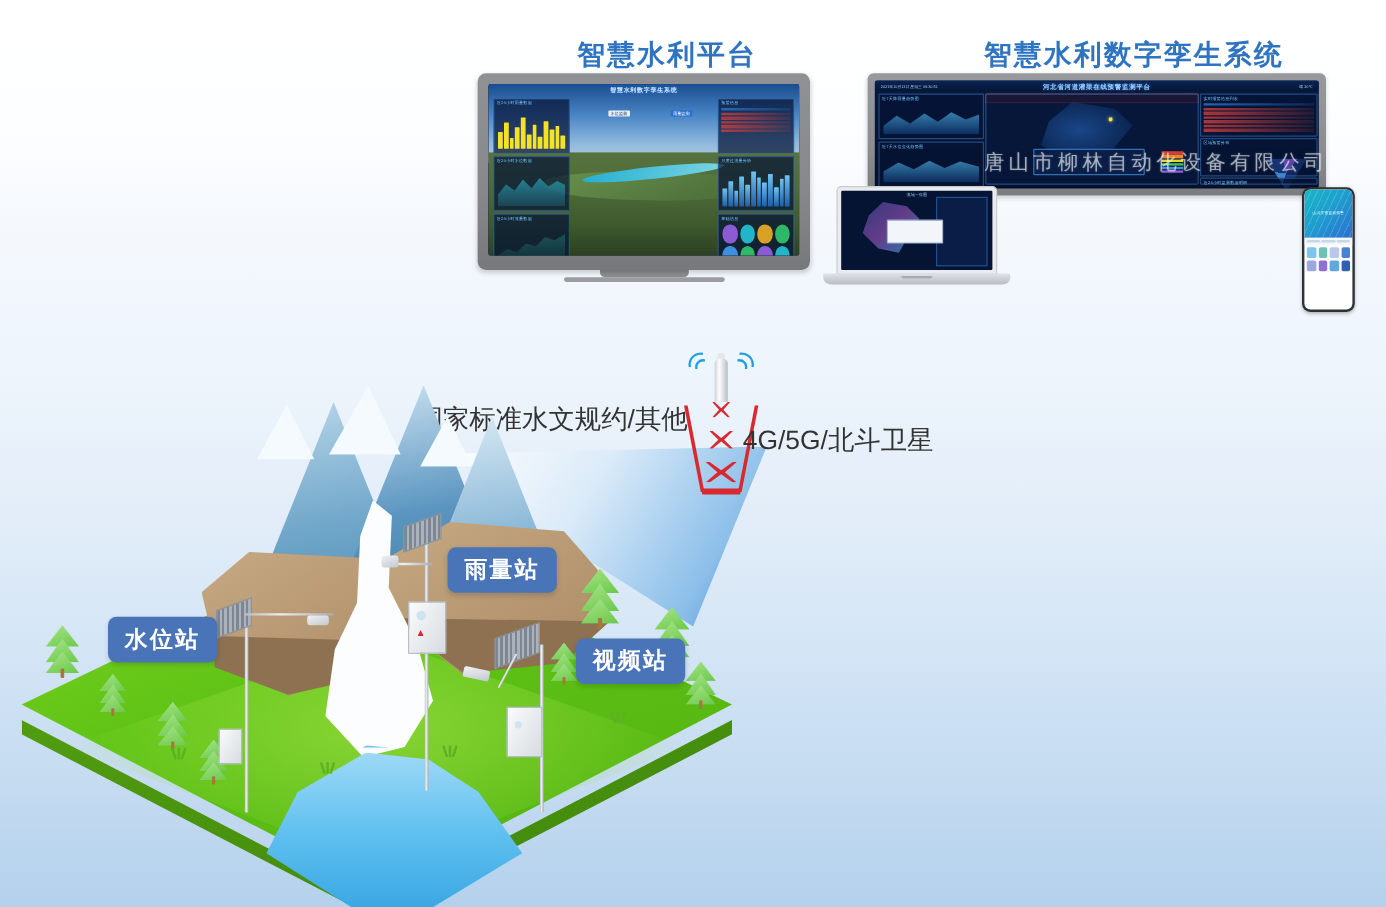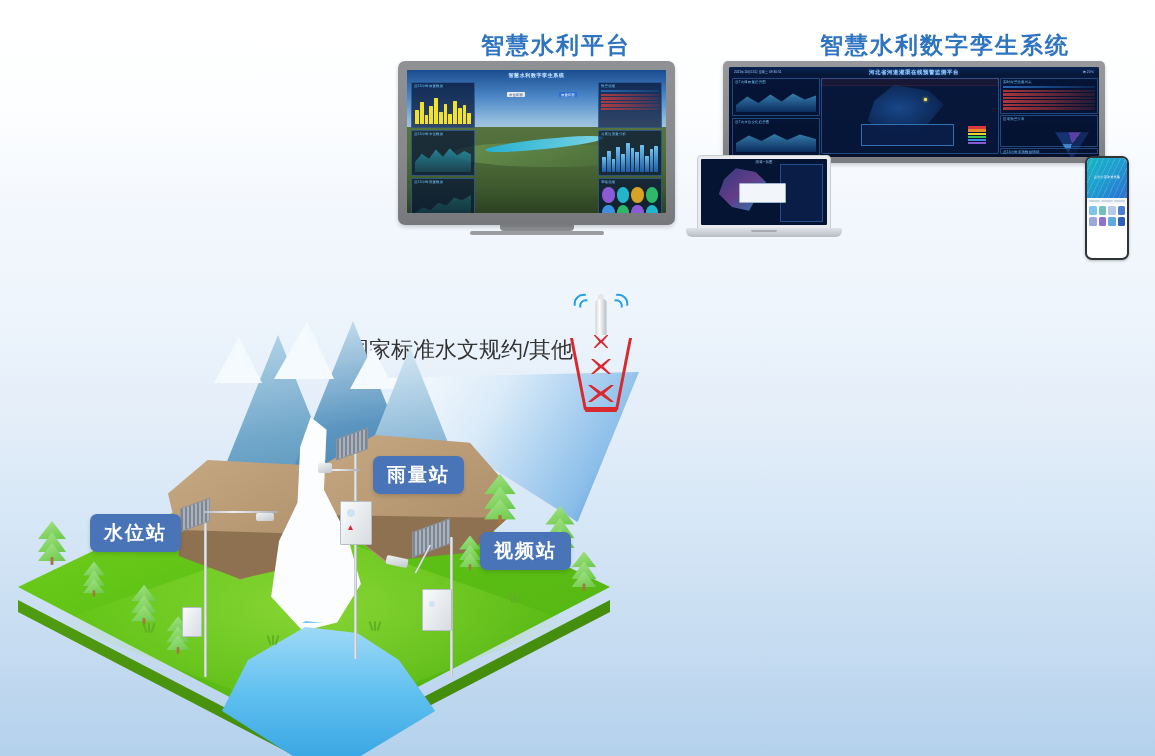--- a/index.html
+++ b/index.html
@@ -375,20 +375,21 @@
         <i style="background:#b8c8e8"></i>
         <i style="background:#4b7fd6"></i>
         <i style="background:#9aa8dd"></i>
         <i style="background:#8f6fd0"></i>
         <i style="background:#5fa8e0"></i>
         <i style="background:#2f5fb8"></i>
       </div>
     </div>
   </div>
 
+  <div class="wmark">唐山市柳林自动化设备有限公司</div>
 
   <div class="beam"></div>
 
   <div class="tower">
     <div class="wave lft" style="top:6px;left:2px;width:22px;height:34px;transform:rotate(-45deg);"></div>
     <div class="wave lft" style="top:12px;left:7px;width:14px;height:24px;transform:rotate(-45deg);"></div>
     <div class="wave rgt" style="top:6px;right:2px;width:22px;height:34px;transform:rotate(45deg);"></div>
     <div class="wave rgt" style="top:12px;right:7px;width:14px;height:24px;transform:rotate(45deg);"></div>
     <div class="t-cap"></div>
     <div class="t-mast"></div>
@@ -396,20 +397,21 @@
       <div class="t-leg l"></div>
       <div class="t-leg r"></div>
       <div class="t-x a"></div>
       <div class="t-x b"></div>
       <div class="t-x c"></div>
       <div class="t-base"></div>
     </div>
   </div>
 
   <div class="txt-proto">国家标准水文规约/其他</div>
+  <div class="txt-net">4G/5G/北斗卫星</div>
 
   <div class="island">
     <div class="iso">
       <div class="land-side"></div>
       <div class="land-top"></div>
       <div class="land-shade"></div>
 
       <div class="mtn m-a"></div>
       <div class="mtn m-b"></div>
       <div class="mtn m-c"></div>

